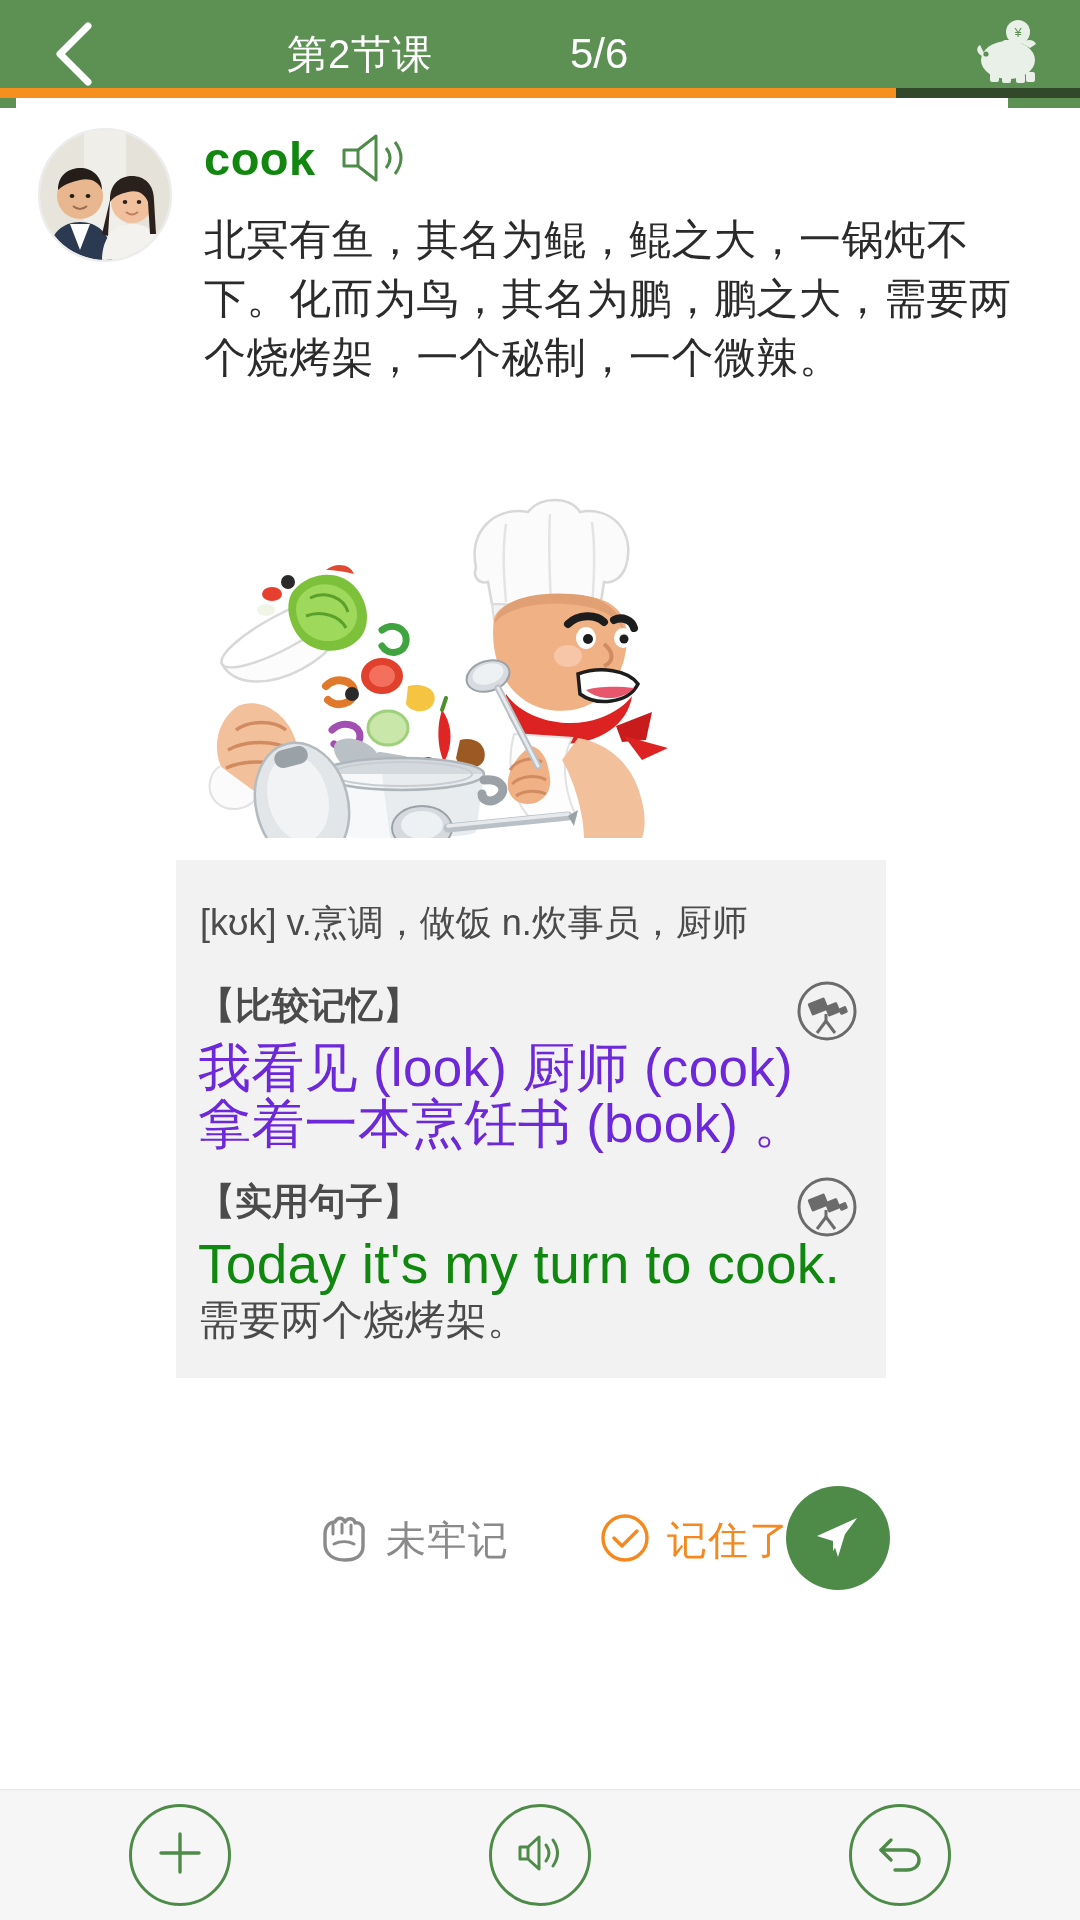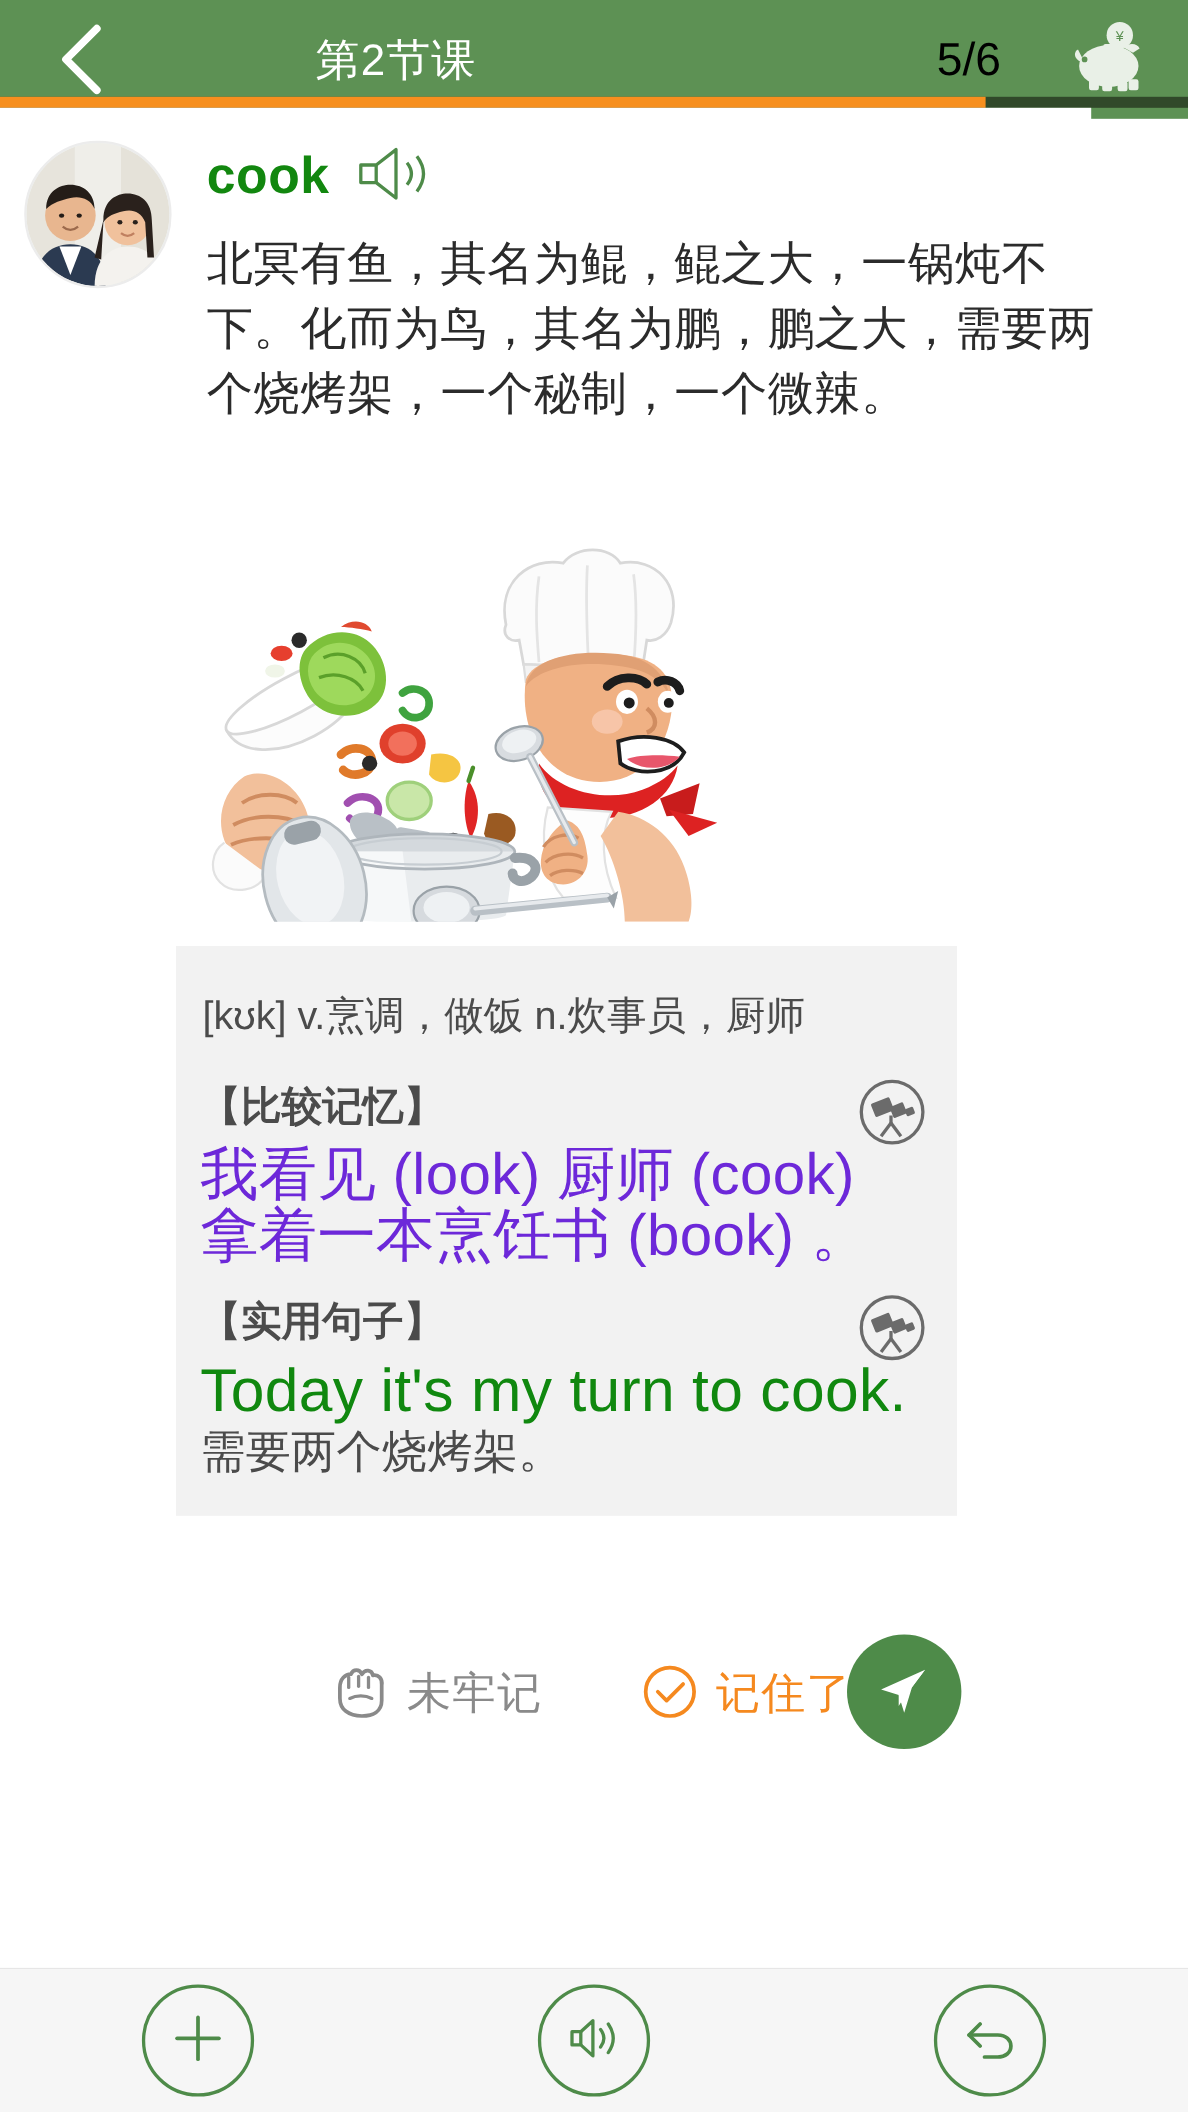--- a/index.html
+++ b/index.html
@@ -20,39 +20,39 @@
   .back-btn{
     width:150px;height:88px;display:flex;align-items:center;justify-content:center;
     cursor:pointer;
   }
   .back-btn svg{display:block;}
   .header-title{
     color:#ffffff;font-size:40px;letter-spacing:1px;
     flex:0 0 auto;width:420px;text-align:center;
   }
   .header-count{
-    color:#000000;font-size:42px;flex:1 1 auto;text-align:right;
+    color:#ffffff;font-size:42px;flex:1 1 auto;text-align:left;
     padding-right:30px;
   }
   .piggy-wrap{
     width:140px;height:88px;display:flex;align-items:center;justify-content:center;
     cursor:pointer;
   }
   .progress-track{
     position:absolute;top:88px;left:0;width:1080px;height:10px;
     background:#31492a;
   }
   .progress-fill{
     position:absolute;top:0;left:0;height:10px;width:82.9%;
     background:#f78f1e;
   }
 
   
   .content{
-    position:absolute;top:98px;left:0;width:992px;height:1692px;
+    position:absolute;top:98px;left:16px;width:992px;height:1692px;
     background:#ffffff;
   }
 
   .row-top{
     position:absolute;top:30px;left:22px;width:1036px;
     display:flex;align-items:flex-start;
   }
   .avatar{
     width:130px;height:130px;border-radius:50%;
     overflow:hidden;flex:0 0 auto;
@@ -113,21 +113,21 @@
     color:#4b4b4b;font-size:41px;line-height:56px;
     letter-spacing:.3px;
   }
 
   
   .actions{
     position:absolute;top:1382px;left:160px;width:710px;height:120px;
     display:flex;align-items:center;
   }
   .act{
-    display:flex;align-items:flex-start;cursor:pointer;
+    display:flex;align-items:center;cursor:pointer;
   }
   .act-forgot{margin-left:140px;}
   .act-remember{margin-left:90px;}
   .act-label{font-size:40px;margin-left:16px;letter-spacing:1px;}
   .lbl-grey{color:#8a8a8a;}
   .lbl-orange{color:#f5891f;}
   .send-btn{
     position:absolute;right:-4px;top:6px;
     width:104px;height:104px;border-radius:50%;
     background:#4e8b49;display:flex;align-items:center;justify-content:center;

